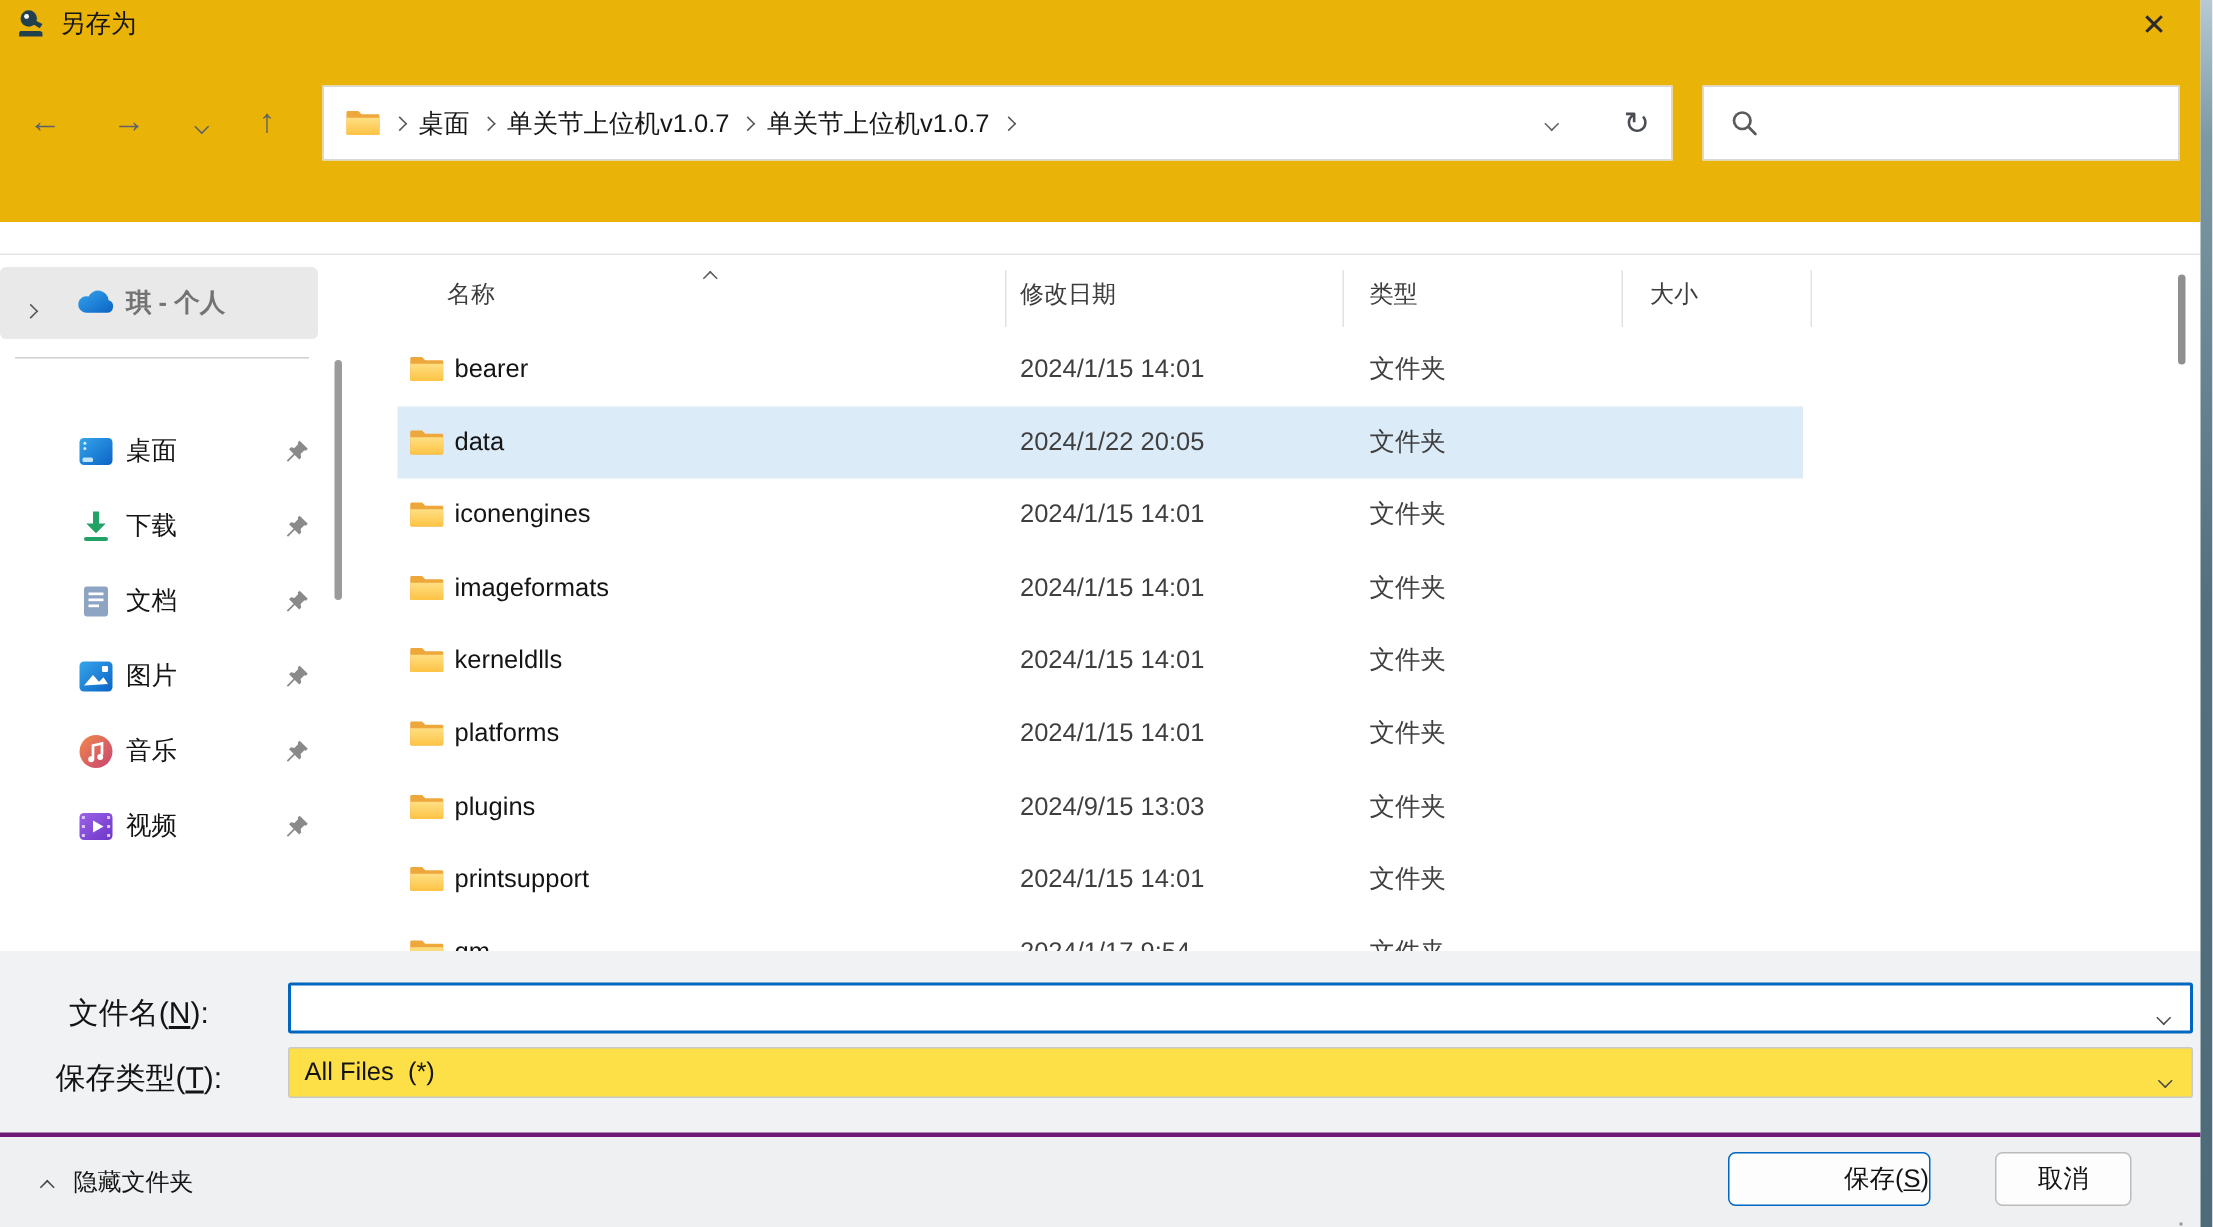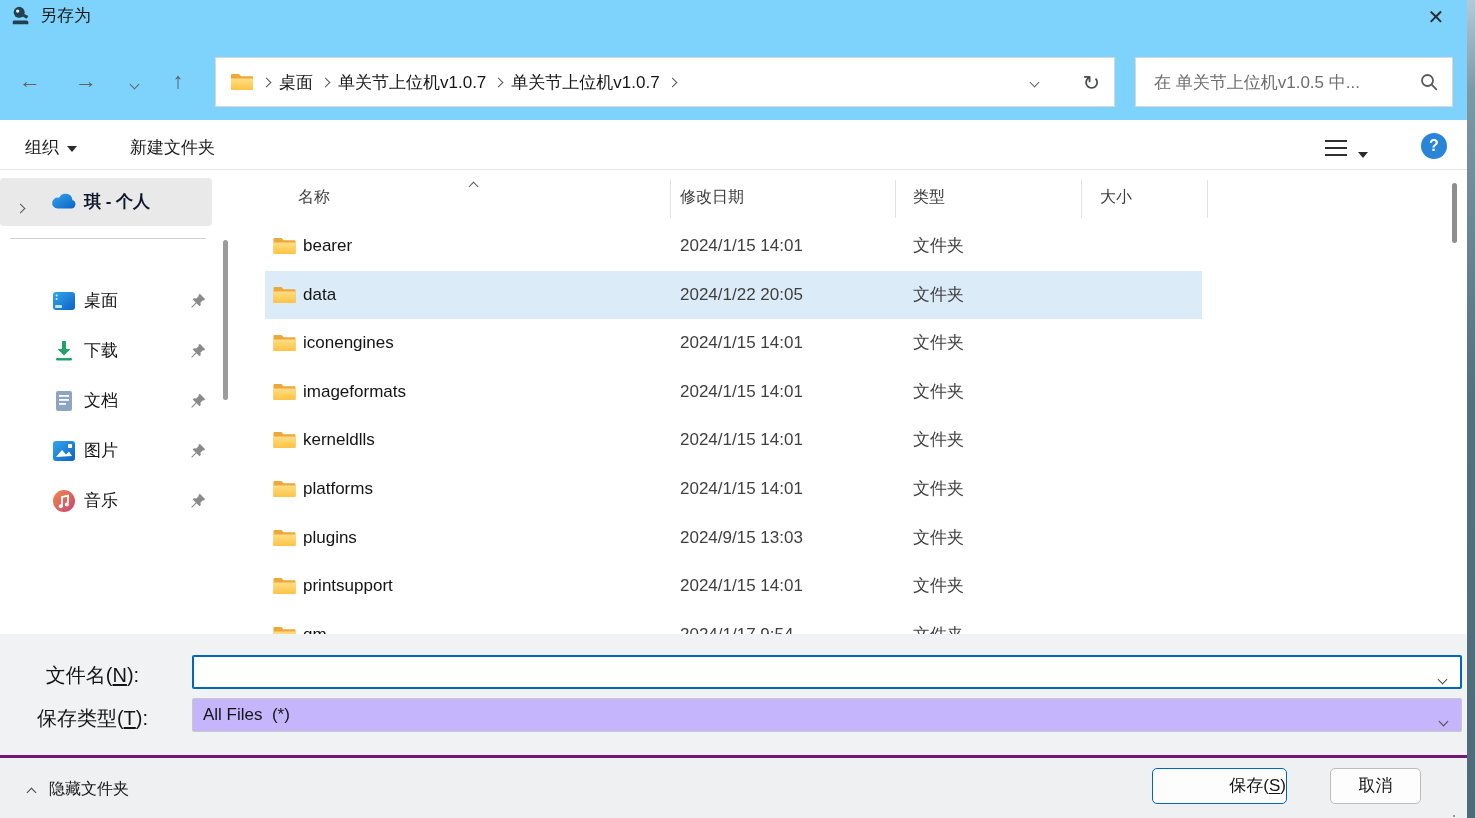--- a/index.html
+++ b/index.html
@@ -2,21 +2,21 @@
 <html><head>
 <meta charset="utf-8">
 <style>
   html,body{margin:0;padding:0;}
   body{width:1475px;height:818px;overflow:hidden;
        font-family:"Liberation Sans","DejaVu Sans",sans-serif;
        -webkit-font-smoothing:antialiased;}
   #win{position:relative;width:1475px;height:818px;background:#ffffff;}
 
   
-  #top{position:absolute;left:0;top:0;width:1467px;height:120px;background:#7dd3fc;}
+  #top{position:absolute;left:0;top:0;width:1467px;height:148px;background:#eab308;}
   #titlebar{position:absolute;left:0;top:0;width:100%;height:34px;}
   #app-icon{position:absolute;left:10px;top:5px;width:22px;height:22px;}
   #title{position:absolute;left:40px;top:0;height:32px;line-height:32px;font-size:17px;color:#161616;}
   #close{position:absolute;right:14px;top:2px;width:34px;height:30px;text-align:center;line-height:30px;
          font-size:20px;color:#2a2a2a;cursor:pointer;}
 
   .navbtn{position:absolute;top:64px;width:36px;height:34px;line-height:34px;text-align:center;
           font-size:22px;color:#5f6368;cursor:pointer;}
   .chev{display:inline-block;width:8px;height:8px;border-right:2px solid currentColor;border-bottom:2px solid currentColor;}
   .chev.r{transform:rotate(-45deg);}
@@ -48,21 +48,21 @@
         background:#2a84d8;color:#fff;font-size:16px;font-weight:bold;text-align:center;line-height:26px;cursor:pointer;}
   #top-divider{position:absolute;left:0;top:169px;width:1467px;height:1px;background:#e4e6e8;}
 
   
   #main{position:absolute;left:0;top:170px;width:1467px;height:464px;background:#fff;overflow:hidden;}
 
   
   #sb-onedrive{position:absolute;left:0;top:8px;width:212px;height:48px;background:#e9e9e9;border-radius:4px;cursor:pointer;}
   #sb-onedrive .exp{position:absolute;left:17px;top:20px;color:#565656;}
   #sb-onedrive svg{position:absolute;left:50px;top:14px;width:26px;height:19px;}
-  #sb-onedrive .lbl{position:absolute;left:84px;top:0;height:48px;line-height:48px;font-size:17px;font-weight:600;color:#0f172a;}
+  #sb-onedrive .lbl{position:absolute;left:84px;top:0;height:48px;line-height:48px;font-size:17px;font-weight:600;color:#737373;}
   #sb-sep{position:absolute;left:10px;top:68px;width:196px;height:1px;background:#d0d0d0;}
   .sbitem{position:absolute;left:0;width:212px;height:50px;cursor:pointer;}
   .sbitem svg{position:absolute;left:52px;top:13px;width:24px;height:24px;}
   .sbitem .lbl{position:absolute;left:84px;top:0;height:50px;line-height:50px;font-size:17px;color:#141414;}
   .sbitem .pin{position:absolute;left:190px;top:17px;width:16px;height:16px;}
   #sb-scroll{position:absolute;left:223px;top:70px;width:5px;height:160px;background:#9b9b9b;border-radius:3px;}
 
   
   .hdr{position:absolute;top:5px;height:44px;line-height:44px;font-size:16px;color:#3d3d3d;cursor:pointer;}
   #sort-caret{position:absolute;left:470px;top:6px;color:#5a5a5a;}
@@ -80,21 +80,21 @@
   
   #form{position:absolute;left:0;top:634px;width:1467px;height:121px;background:#f0f2f3;}
   .flabel{position:absolute;left:0;width:185px;text-align:center;font-size:20px;color:#141414;}
   .u{text-decoration:underline;text-underline-offset:2px;}
   #fname-box{position:absolute;left:192px;top:21px;width:1270px;height:34px;box-sizing:border-box;
              background:#fff;border:2px solid #0067c0;border-radius:2px;}
   #fname-input{position:absolute;left:6px;top:0;width:1220px;height:30px;border:none;outline:none;
                font-size:17px;font-family:inherit;background:transparent;}
   .box-chev{position:absolute;right:14px;top:12px;color:#4a4a4a;}
   #ftype-box{position:absolute;left:192px;top:64px;width:1270px;height:34px;box-sizing:border-box;
-             background:#c4b5fd;border:1px solid #c9c9c9;border-radius:2px;cursor:pointer;text-align:right;}
+             background:#fde047;border:1px solid #c9c9c9;border-radius:2px;cursor:pointer;text-align:right;}
   #ftype-value{position:absolute;left:10px;top:0;height:32px;line-height:32px;font-size:17px;color:#141414;white-space:pre;}
 
   
   #footer{position:absolute;left:0;top:755px;width:1467px;height:73px;background:#eef0f1;border-top:3px solid #701a75;box-sizing:border-box;}
   #hidefold{position:absolute;left:28px;top:16px;height:30px;line-height:30px;font-size:16px;color:#161616;cursor:pointer;}
   #hidefold .chev{margin-right:14px;position:relative;top:2px;color:#454545;}
   .btn{position:absolute;top:10px;height:36px;box-sizing:border-box;border-radius:5px;background:#fdfdfd;
        text-align:center;line-height:34px;font-size:17px;color:#141414;cursor:pointer;}
   #save-btn{left:1152px;width:135px;border:1px solid #0067c0;text-align:right;}
   #cancel-btn{left:1330px;width:91px;border:1px solid #bcbcbc;}
@@ -223,37 +223,25 @@
           <span class="chev r sm"></span>
         </span>
       <span id="addr-spacer"></span>
       <span id="addr-dd">
           <span class="chev d sm"></span>
         </span>
       <span id="refresh">↻</span>
     </div>
 
     <div id="searchbox">
-      <span id="search-text">在 单关节上位机v1.0.5 中...</span>
       <svg id="search-ico">
           <use href="#i-search"></use>
         </svg>
     </div>
 
-    <div id="toolbar">
-      <div class="tbitem" style="left:25px">
-        <span>组织</span><span class="tri"></span>
-      </div>
-      <div class="tbitem" style="left:130px">
-        <span>新建文件夹</span>
-      </div>
-      <div id="view-ico"></div>
-      <div id="view-dd"><span class="tri" style="margin-left:0"></span></div>
-      <div id="help">?</div>
-    </div>
     <div id="top-divider"></div>
   </div>
 
   <div id="main">
 
     <div id="sb-onedrive">
       <span class="exp"><span class="chev r sm"></span></span>
       <svg>
           <use href="#i-cloud"></use>
         </svg>
@@ -295,20 +283,29 @@
       <span class="lbl">音乐</span>
       <svg class="pin">
           <use href="#i-pin"></use>
         </svg>
     </div>
     <div class="sbitem" style="top:256px">
       <svg>
           <use href="#i-pic"></use>
         </svg>
       <span class="lbl">图片</span>
+      <svg class="pin">
+          <use href="#i-pin"></use>
+        </svg>
+    </div>
+    <div class="sbitem" style="top:356px">
+      <svg>
+          <use href="#i-video"></use>
+        </svg>
+      <span class="lbl">视频</span>
       <svg class="pin">
           <use href="#i-pin"></use>
         </svg>
     </div>
     <div id="sb-scroll"></div>
 
     <span class="hdr" style="left:298px">名称</span>
     <span id="sort-caret"><span class="chev u sm"></span></span>
     <span class="hdr" style="left:680px">修改日期</span>
     <span class="hdr" style="left:913px">类型</span>

